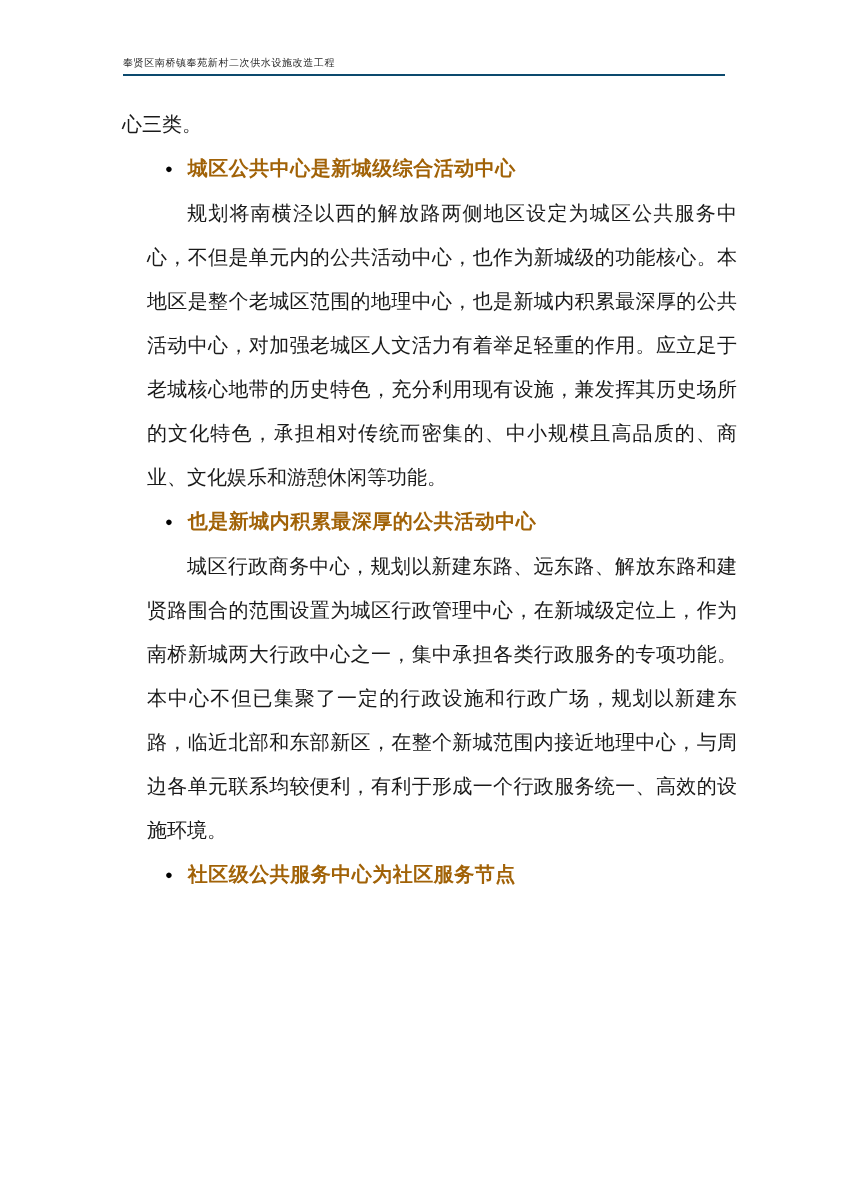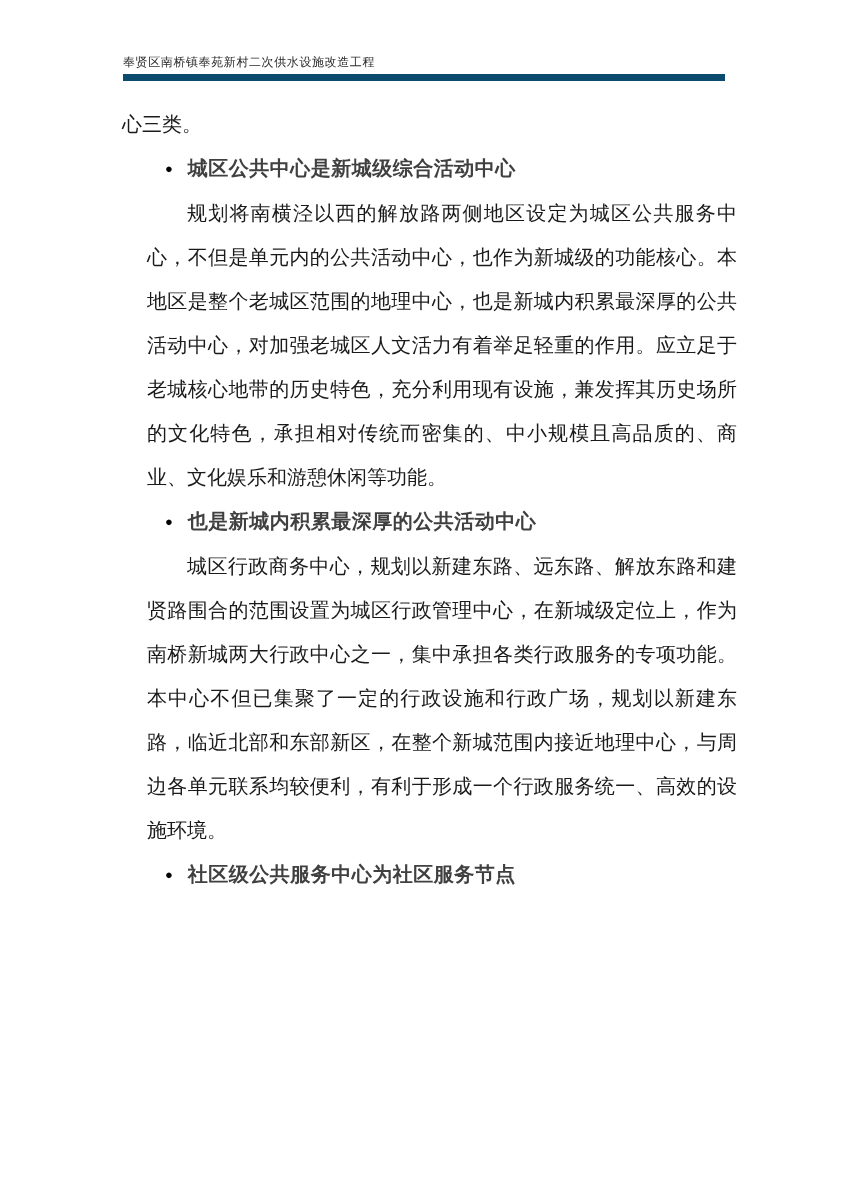--- a/index.html
+++ b/index.html
@@ -19,25 +19,25 @@
   }
   
   .header {
     position: absolute;
     top: 0;
     left: 123px;
     right: 124px;
     padding-top: 55px;
   }
   .header-text {
-    font-size: 12px;
+    font-size: 10px;
     letter-spacing: 0.6px;
     color: #2a2a2a;
     padding-bottom: 4px;
-    border-bottom: 7px solid #0c4a6e;
+    border-bottom: 2px solid #0c4a6e;
     line-height: 15px;
   }
   
   .doc-body {
     position: absolute;
     top: 102px;
     left: 122px;
     right: 112px;
     font-size: 20px;
     line-height: 44px;
@@ -60,21 +60,21 @@
   .bullet {
     display: inline-block;
     font-size: 13px;
     margin-right: 15px;
     vertical-align: 2px;
     color: #000;
   }
   .heading-text {
     font-size: 20px;
     letter-spacing: 0.5px;
-    color: #404040;
+    color: #a16207;
   }
   
   .footer {
     position: absolute;
     top: 1098px;
     left: 0;
     width: 100%;
     text-align: right;
     font-size: 11px;
     line-height: 18px;

